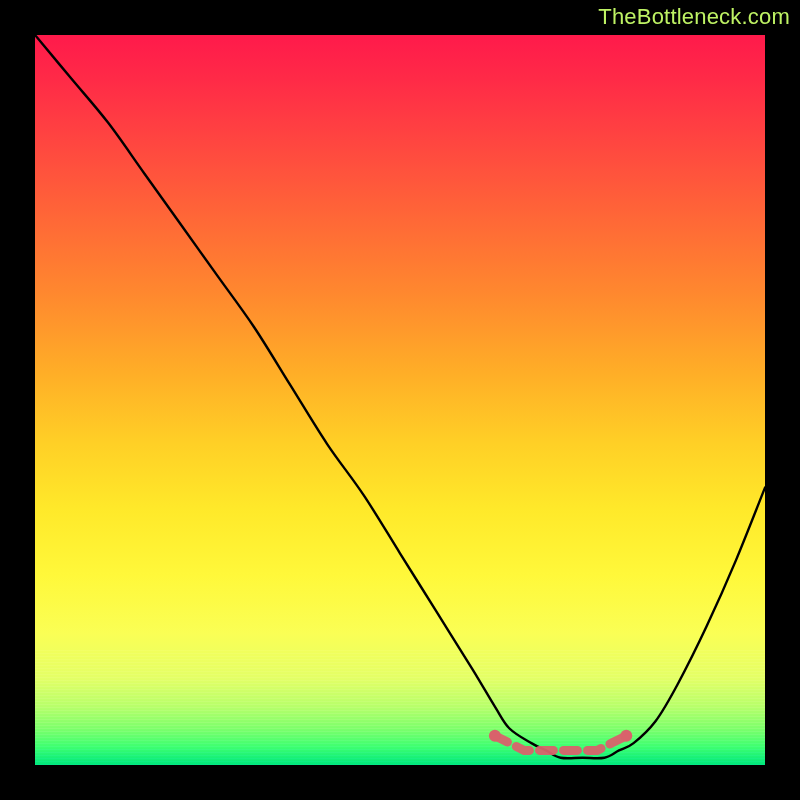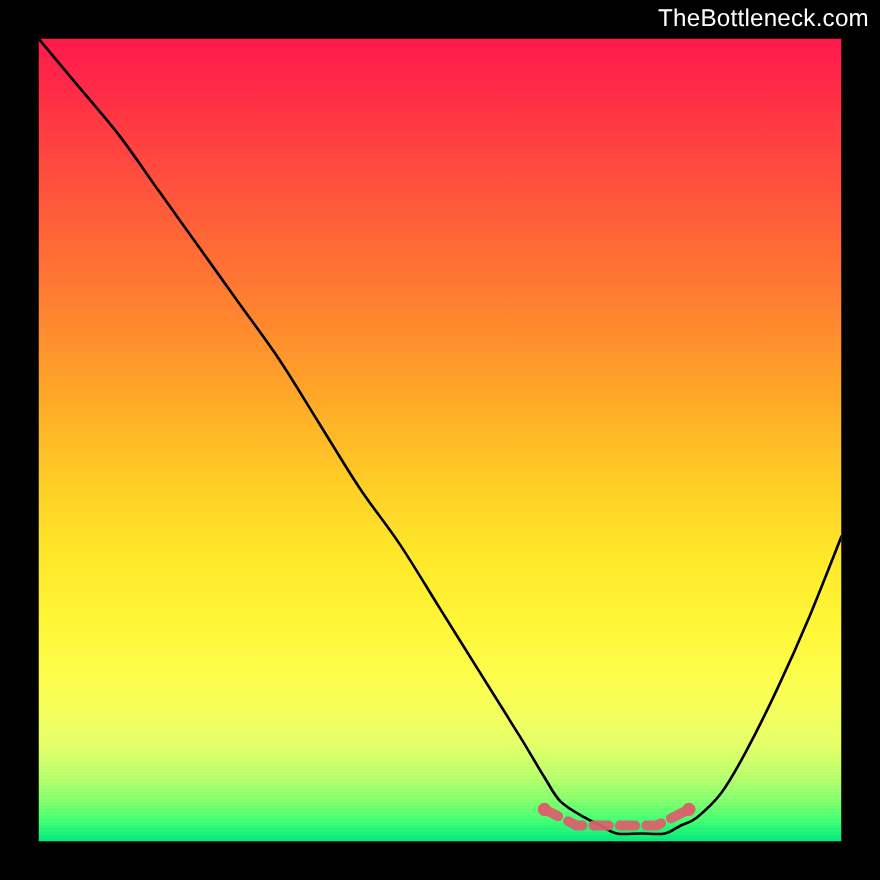--- a/index.html
+++ b/index.html
@@ -14,21 +14,21 @@
   .frame {
     position: relative;
     width: 800px;
     height: 800px;
     background: #000;
   }
   .watermark {
     position: absolute;
     top: 4px;
     right: 10px;
-    color: #ffffff;
+    color: #bef264;
     font-size: 22px;
     font-weight: 500;
     letter-spacing: 0.2px;
     user-select: none;
   }
   .plot-area {
     position: absolute;
     left: 35px;
     top: 35px;
     width: 730px;

